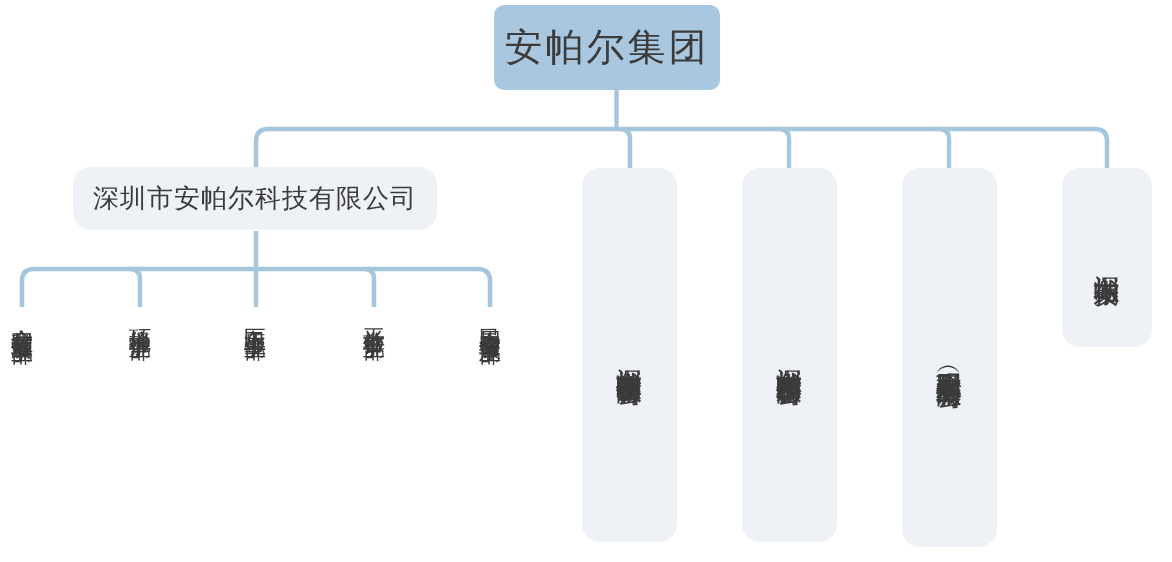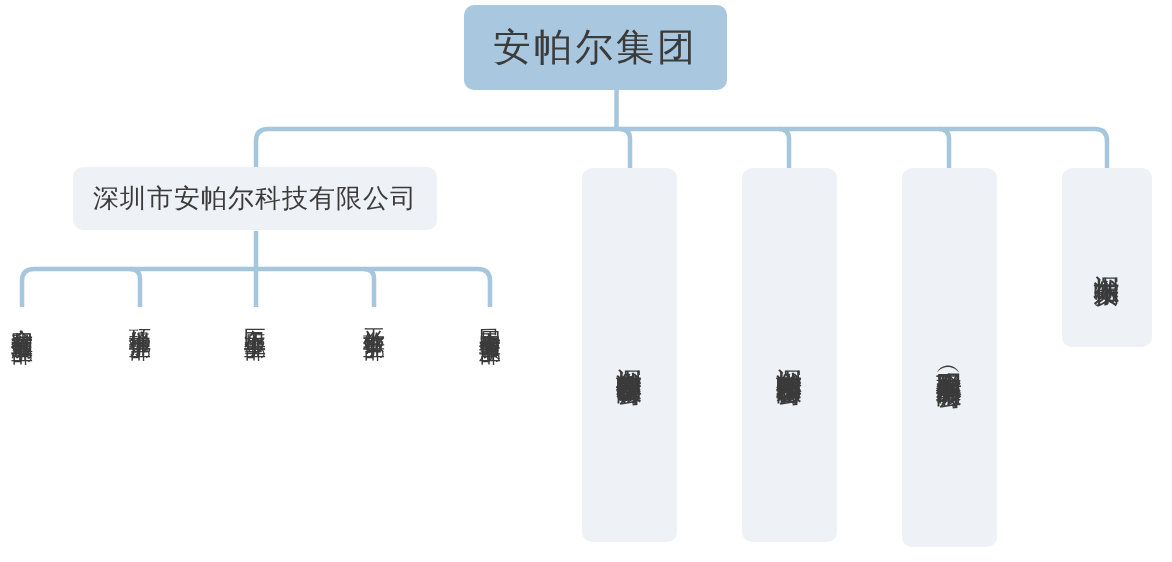--- a/index.html
+++ b/index.html
@@ -26,28 +26,28 @@
   .connectors path {
     fill: none;
     stroke: var(--connector, #a6c6dd);
     stroke-width: 4.5;
   }
   .node {
     position: absolute;
     display: flex;
     align-items: center;
     justify-content: center;
-    border-radius: 10px;
+    border-radius: 18px;
     background: var(--node-fill, #eef1f5);
     color: var(--text, #3b3b3b);
   }
   .root-node {
-    left: 464px;
+    left: 494px;
     top: 5px;
-    width: 263px;
+    width: 226px;
     height: 85px;
     background: var(--root-fill, #a9c8df);
     font-size: 38px;
     letter-spacing: 3px;
     border-radius: 10px;
   }
   .h-node {
     left: 73px;
     top: 167px;
     width: 364px;

